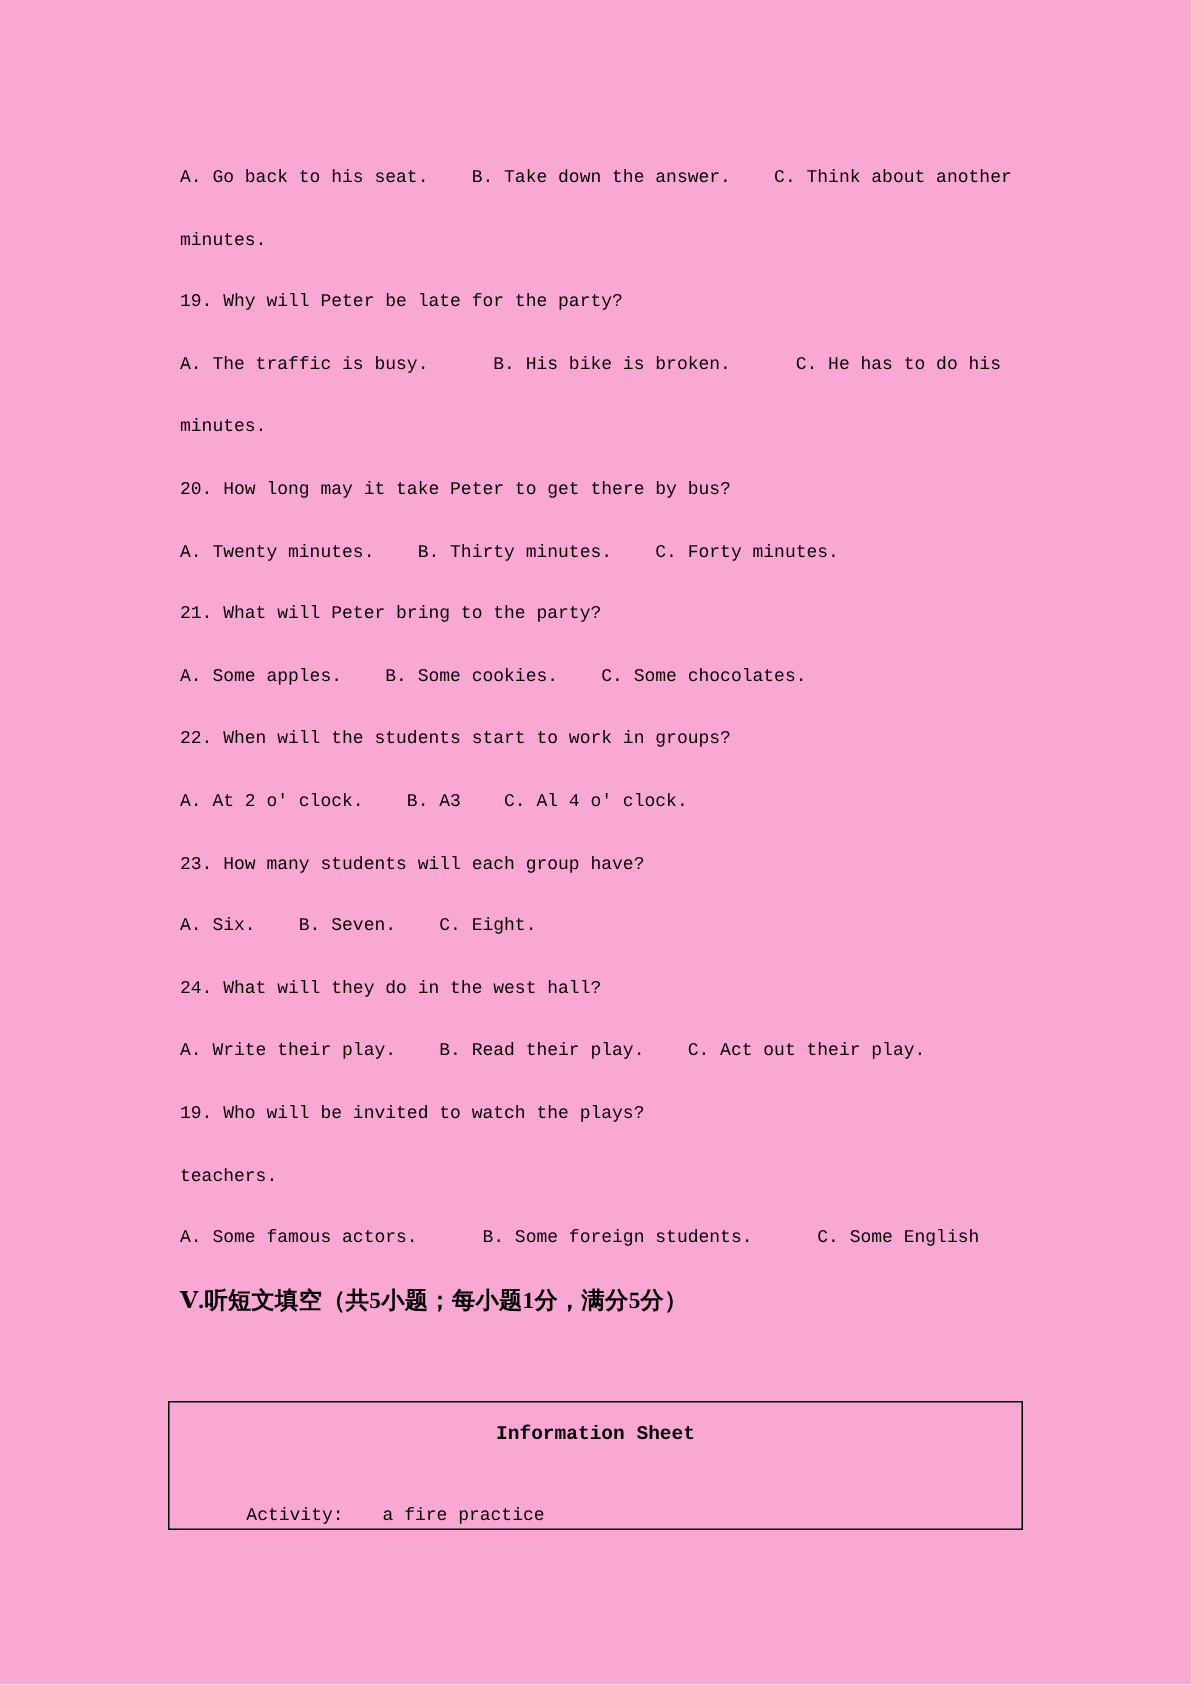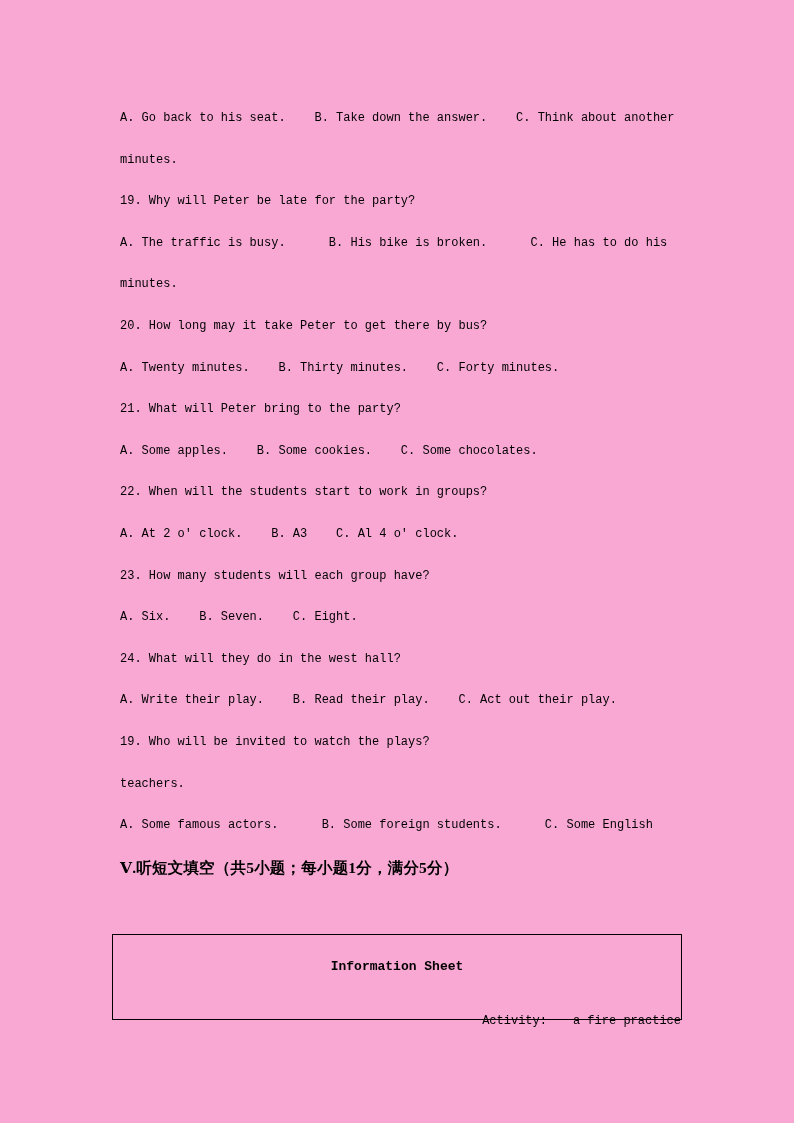--- a/index.html
+++ b/index.html
@@ -38,33 +38,32 @@
   .info-box {
     position: absolute;
     left: 112px;
     top: 934px;
     width: 570px;
     height: 86px;
     border: 1px solid #000000;
     box-sizing: border-box;
   }
   .info-title {
-    margin-top: 24px;
+    margin-top: 13px;
     text-align: center;
     font-family: "Liberation Mono", "DejaVu Sans Mono", monospace;
     font-weight: bold;
     font-size: 13px;
   }
   .info-row {
     margin-top: 26px;
     margin-left: 8px;
     font-family: "Liberation Mono", "DejaVu Sans Mono", monospace;
     font-size: 12px;
     white-space: pre;
-    text-align: right;
   }
   .info-value {
     margin-left: 26px;
   }
 </style>
 </head>
 <body>
 
 <div class="page">
   <div class="content">

